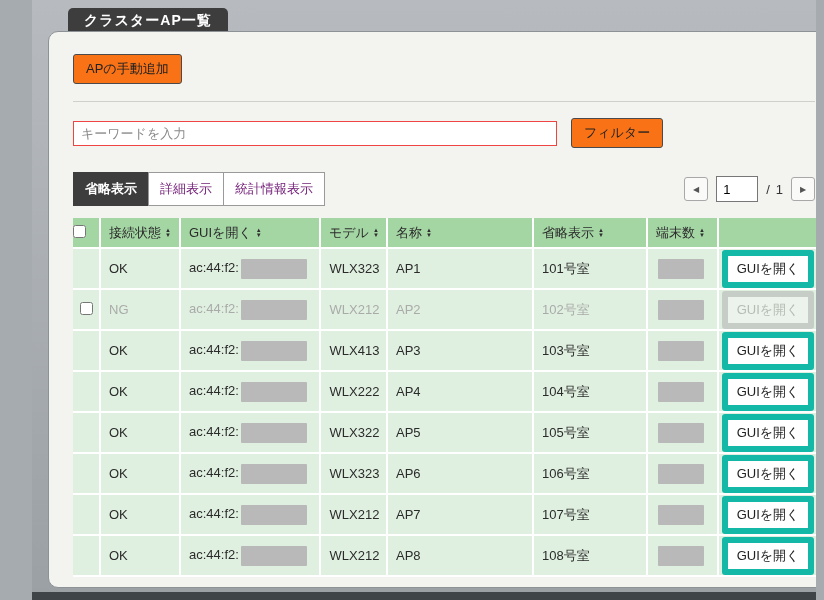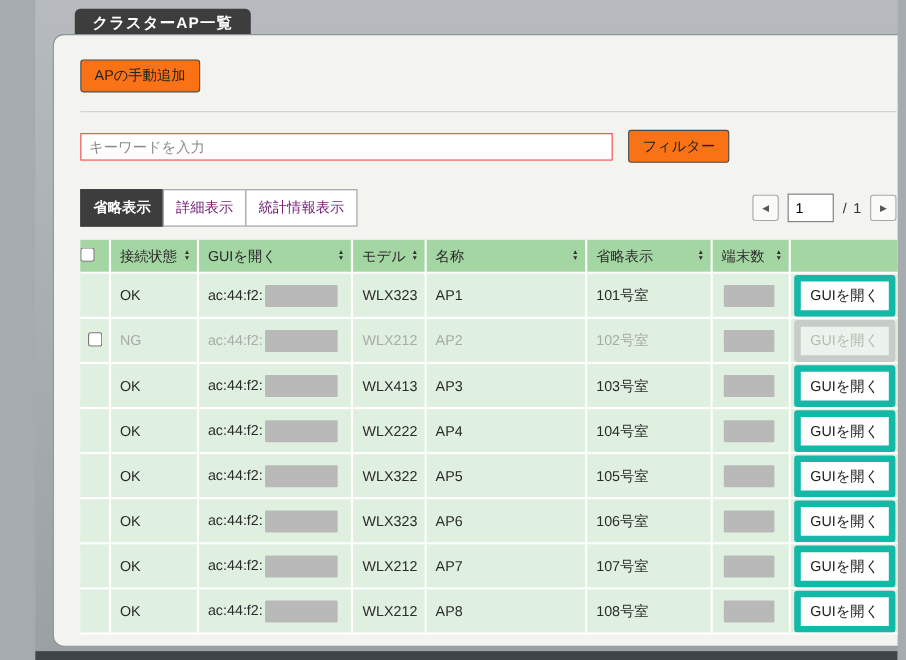--- a/index.html
+++ b/index.html
@@ -147,21 +147,21 @@
   }
   .ap-table td:last-child { border-right: none; }
   .w-check  { width: 28px; text-align: center; padding: 0 !important; }
   .w-status { width: 80px; }
   .w-mac    { width: 140px; }
   .w-model  { width: 67px; text-align: center; }
   .w-name   { width: 146px; }
   .w-loc    { width: 114px; }
   .w-term   { width: 71px; }
   .w-action { width: 98px; text-align: center; padding: 0 !important; }
-  .th-inner { display: flex; align-items: center; justify-content: space-between; }
+  .th-inner { display: flex; align-items: center; justify-content: flex-start; }
   .sort-icon {
     display: inline-flex;
     flex-direction: column;
     line-height: 5px;
     font-size: 6px;
     color: #2e2e2e;
     cursor: pointer;
     margin-left: 4px;
   }
   .redacted {

